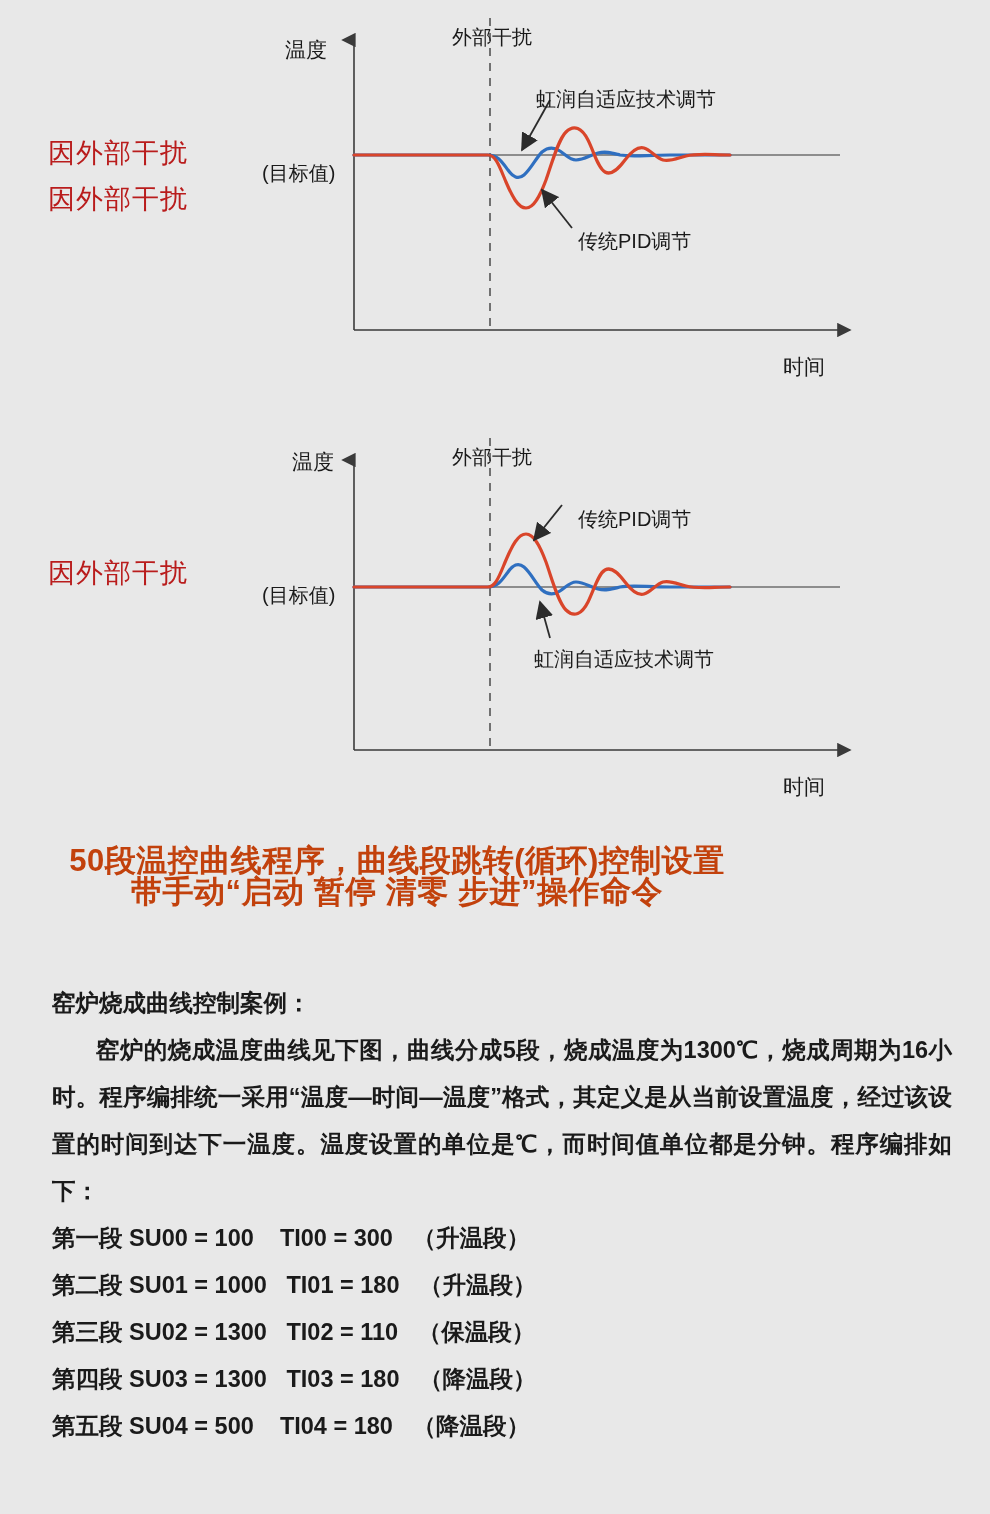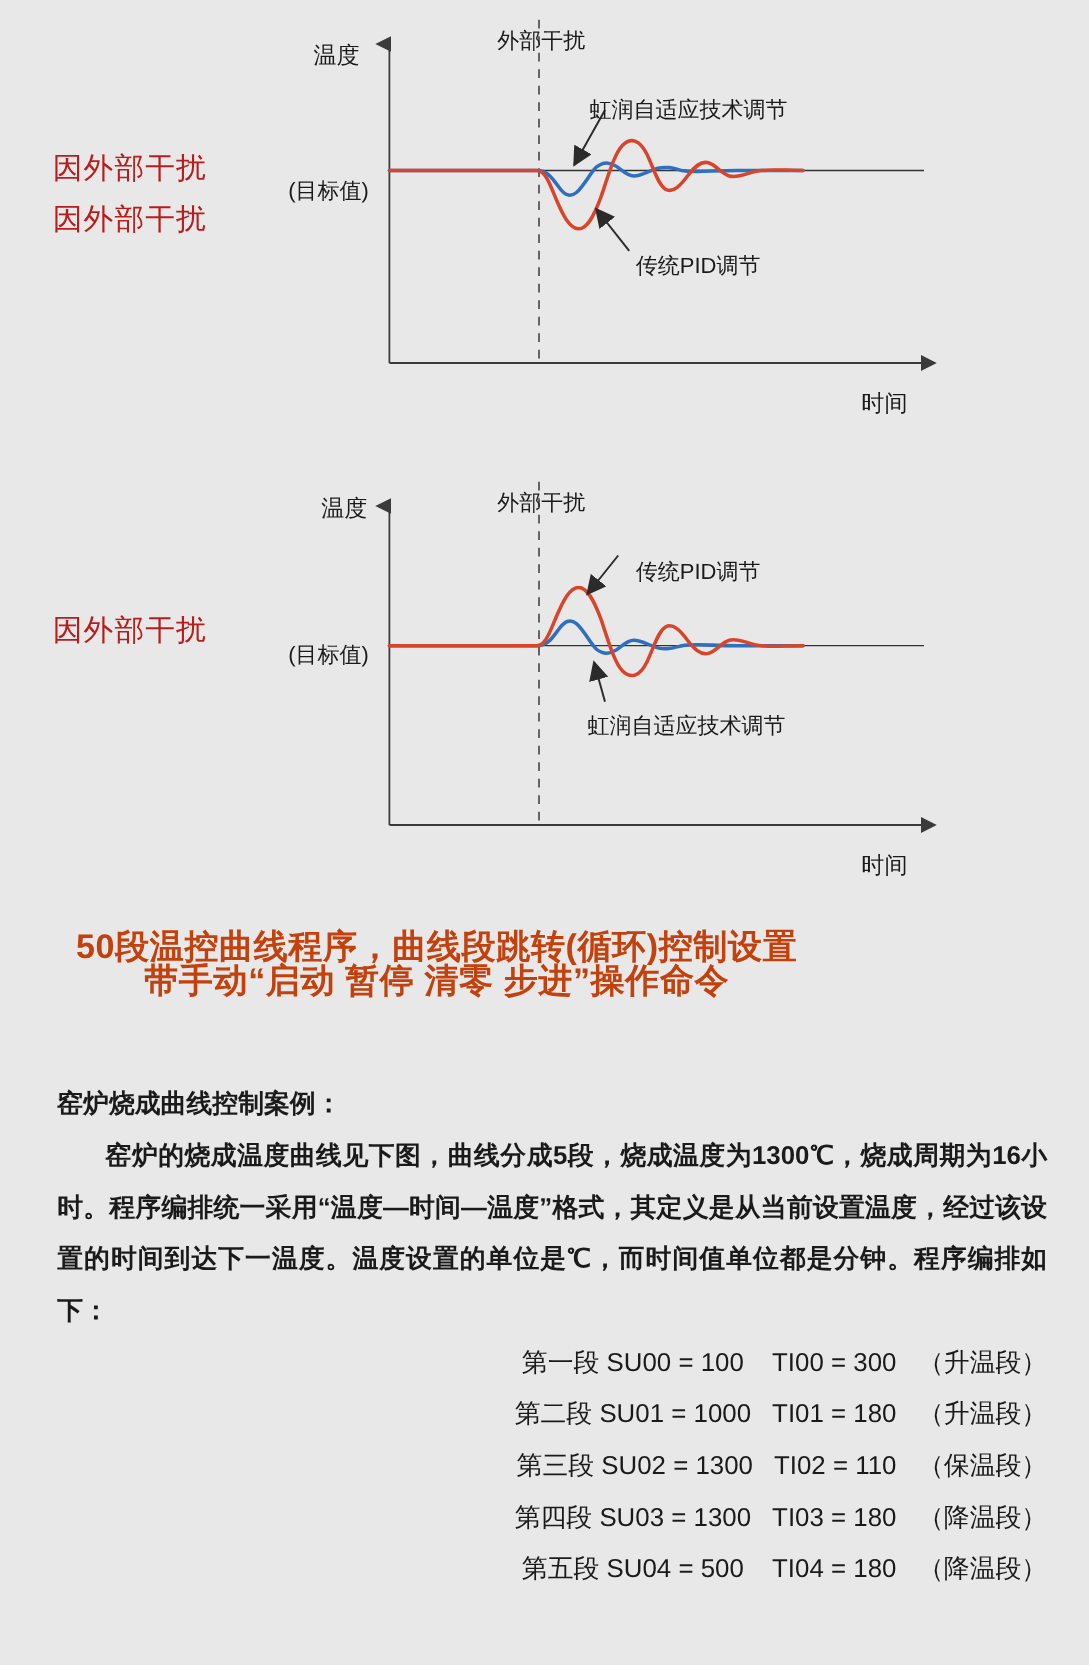--- a/index.html
+++ b/index.html
@@ -55,21 +55,21 @@
   .body-text {
     position: absolute;
     left: 52px;
     width: 900px;
     font-size: 23.5px;
     line-height: 47px;
     color: #1a1a1a;
     font-weight: bold;
   }
   .body-text .indent { text-indent: 44px; }
-  .prog-line { white-space: pre; font-weight: normal; text-align: right; }
+  .prog-line { white-space: pre; font-weight: bold; }
 
   .para { font-weight: bold; }
 </style>
 </head>
 <body>
 
 <div class="chart-block first" style="position:absolute; left:0; top:0;">
 
   <div class="side-label" style="top:130px;">
     <div>因外部干扰</div>

